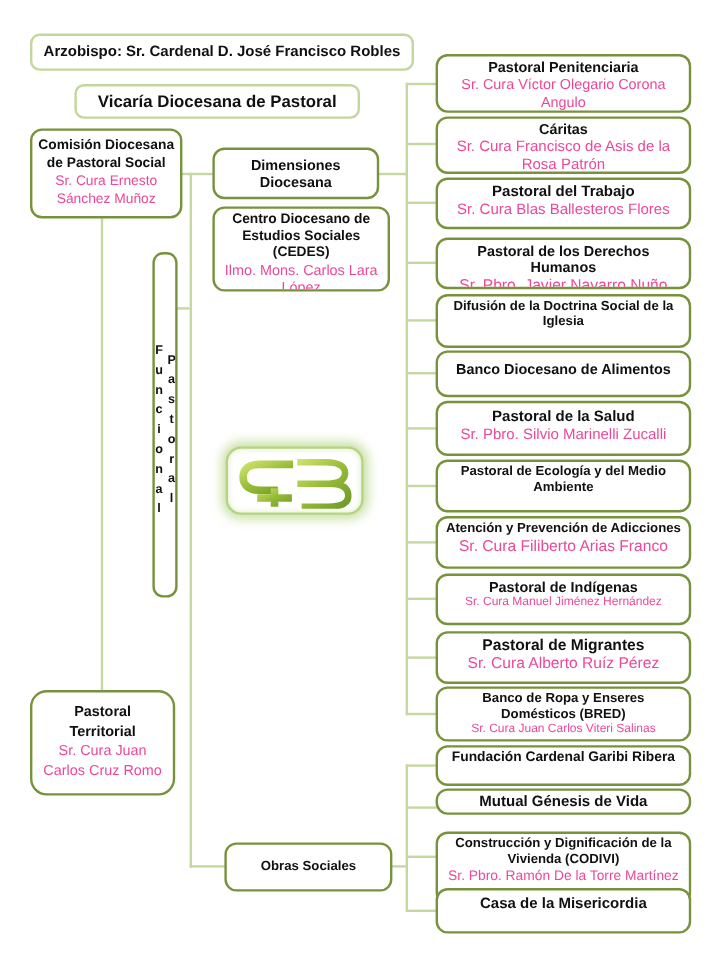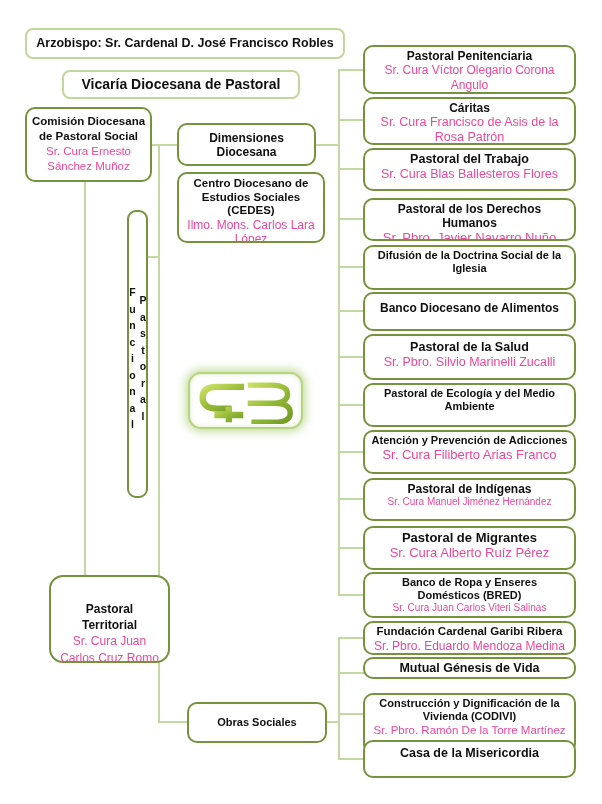--- a/index.html
+++ b/index.html
@@ -24,21 +24,21 @@
   .vicaria .title{line-height:25px;font-size:14px;}
   .comision{left:25px;top:107px;width:127px;height:75px;padding-top:5px;}
   .comision .title,.comision .name{font-size:11.5px;line-height:1.3;}
   .dimensiones{left:177px;top:123px;width:139px;height:43px;padding-top:6px;}
   .cedes{left:177px;top:172px;width:148px;height:71px;padding-top:3px;}
   .cedes .title{font-size:11.5px;}
   .funcional{left:127px;top:210px;width:21px;height:288px;border-radius:9px;
              display:flex;justify-content:center;align-items:flex-start;padding-top:12px;}
   .funcional .vtext{writing-mode:vertical-rl;text-orientation:upright;font-weight:bold;
              color:#101010;font-size:10.5px;letter-spacing:4.5px;line-height:1;}
-  .territorial{left:25px;top:575px;width:121px;height:88px;padding-top:24px;border-radius:14px;margin-left:24px;}
+  .territorial{left:25px;top:575px;width:121px;height:88px;padding-top:8px;border-radius:14px;}
   .territorial .title,.territorial .name{line-height:1.35;}
   .obras{left:187px;top:702px;width:140px;height:41px;}
   .obras .title{line-height:37px;font-size:11px;}
   
   .rnode{left:363px;width:213px;padding:2px 5px 0;}
   
   .logo{position:absolute;left:188px;top:372px;width:115px;height:57px;background:#fff;
         border:2px solid #b5d47d;border-radius:13px;box-sizing:border-box;
         box-shadow:0 0 9px 3px rgba(154,196,90,.55), inset 0 0 5px rgba(154,196,90,.35);
         display:flex;align-items:center;justify-content:center;}
@@ -172,21 +172,20 @@
     <div class="title t13">Pastoral de Migrantes</div>
     <div class="name n13">Sr. Cura Alberto Ruíz Pérez</div>
   </div>
   <div class="box rnode" style="top:572px;height:46px;">
     <div class="title t11">Banco de Ropa y Enseres
 Domésticos (BRED)</div>
     <div class="name n11">Sr. Cura  Juan Carlos Viteri Salinas</div>
   </div>
   <div class="box rnode" style="top:621px;height:34px;">
     <div class="title t115">Fundación Cardenal Garibi Ribera</div>
-    <div class="name">Sr. Pbro. Eduardo Mendoza Medina</div>
   </div>
   <div class="box rnode" style="top:657px;height:22px;">
     <div class="title t125">Mutual Génesis de Vida</div>
     <div class="name n125">Sr. Cura Juan Carlos Cruz Romo</div>
   </div>
   <div class="box rnode" style="top:693px;height:61px;">
     <div class="title t11">Construcción y Dignificación de la
 Vivienda (CODIVI)</div>
     <div class="name n115">Sr. Pbro. Ramón De la Torre Martínez</div>
   </div>

